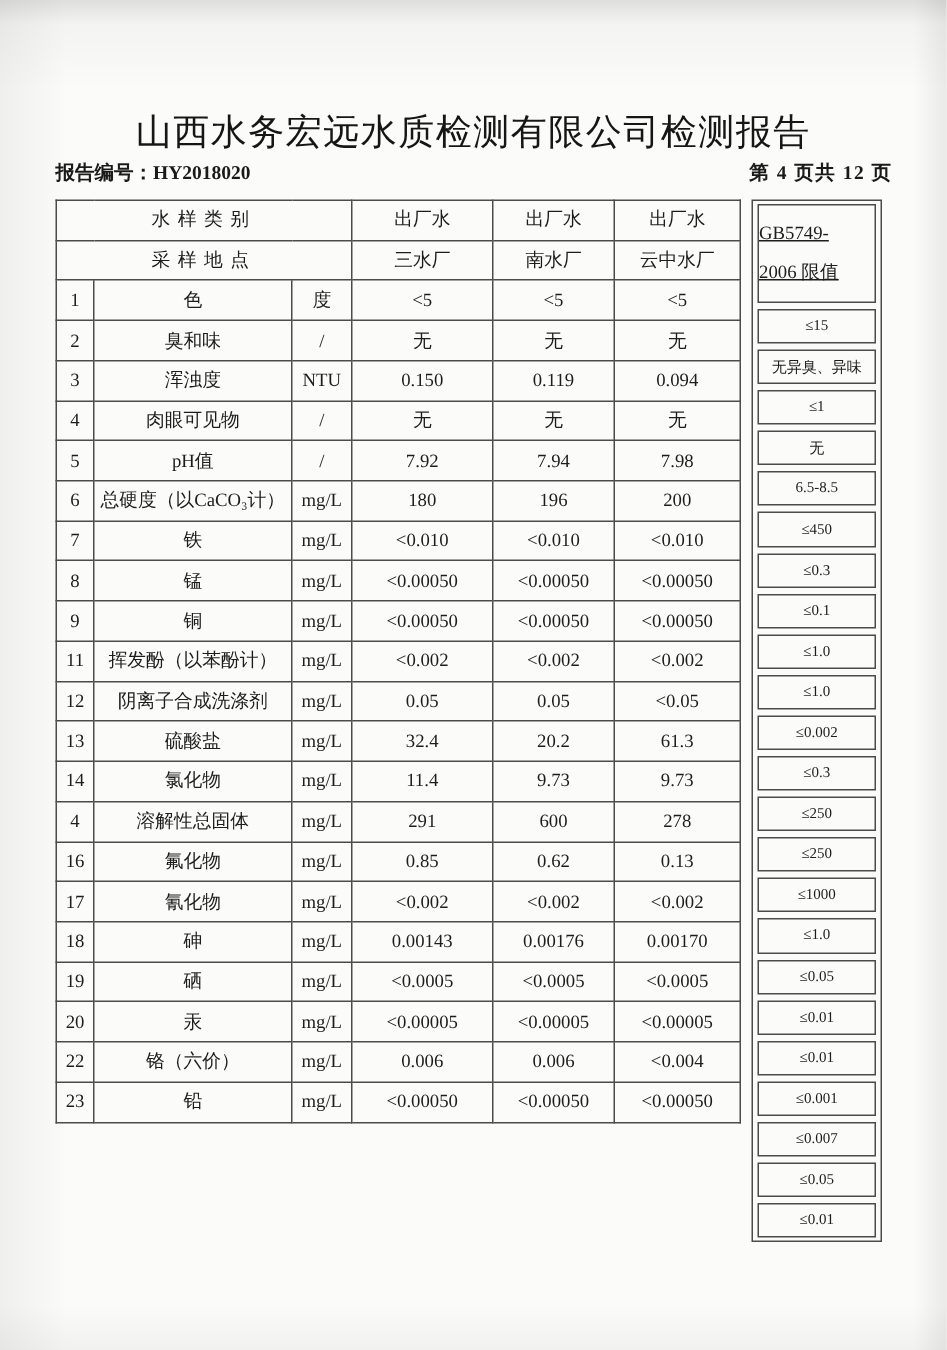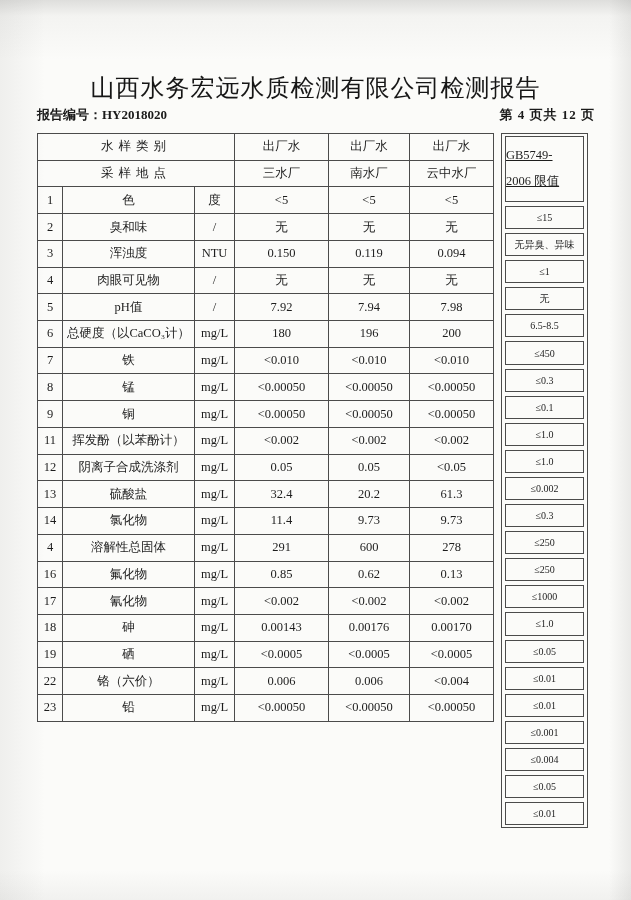--- a/index.html
+++ b/index.html
@@ -249,20 +249,28 @@
           <td>0.00176</td>
           <td>0.00170</td>
         </tr>
         <tr>
           <td>19</td>
           <td class="name">硒</td>
           <td>mg/L</td>
           <td>&lt;0.0005</td>
           <td>&lt;0.0005</td>
           <td>&lt;0.0005</td>
+        </tr>
+        <tr>
+          <td>20</td>
+          <td class="name">汞</td>
+          <td>mg/L</td>
+          <td>&lt;0.00005</td>
+          <td>&lt;0.00005</td>
+          <td>&lt;0.00005</td>
         </tr>
         <tr>
           <td>22</td>
           <td class="name">铬（六价）</td>
           <td>mg/L</td>
           <td>0.006</td>
           <td>0.006</td>
           <td>&lt;0.004</td>
         </tr>
         <tr>
@@ -294,18 +302,18 @@
       <div class="limit-cell small">≤0.002</div>
       <div class="limit-cell">≤0.3</div>
       <div class="limit-cell">≤250</div>
       <div class="limit-cell">≤250</div>
       <div class="limit-cell">≤1000</div>
       <div class="limit-cell">≤1.0</div>
       <div class="limit-cell">≤0.05</div>
       <div class="limit-cell">≤0.01</div>
       <div class="limit-cell">≤0.01</div>
       <div class="limit-cell small">≤0.001</div>
-      <div class="limit-cell small">≤0.004</div>
+      <div class="limit-cell small">≤0.007</div>
       <div class="limit-cell">≤0.05</div>
       <div class="limit-cell">≤0.01</div>
     </div>
 
 </div>
 
 </body></html>

